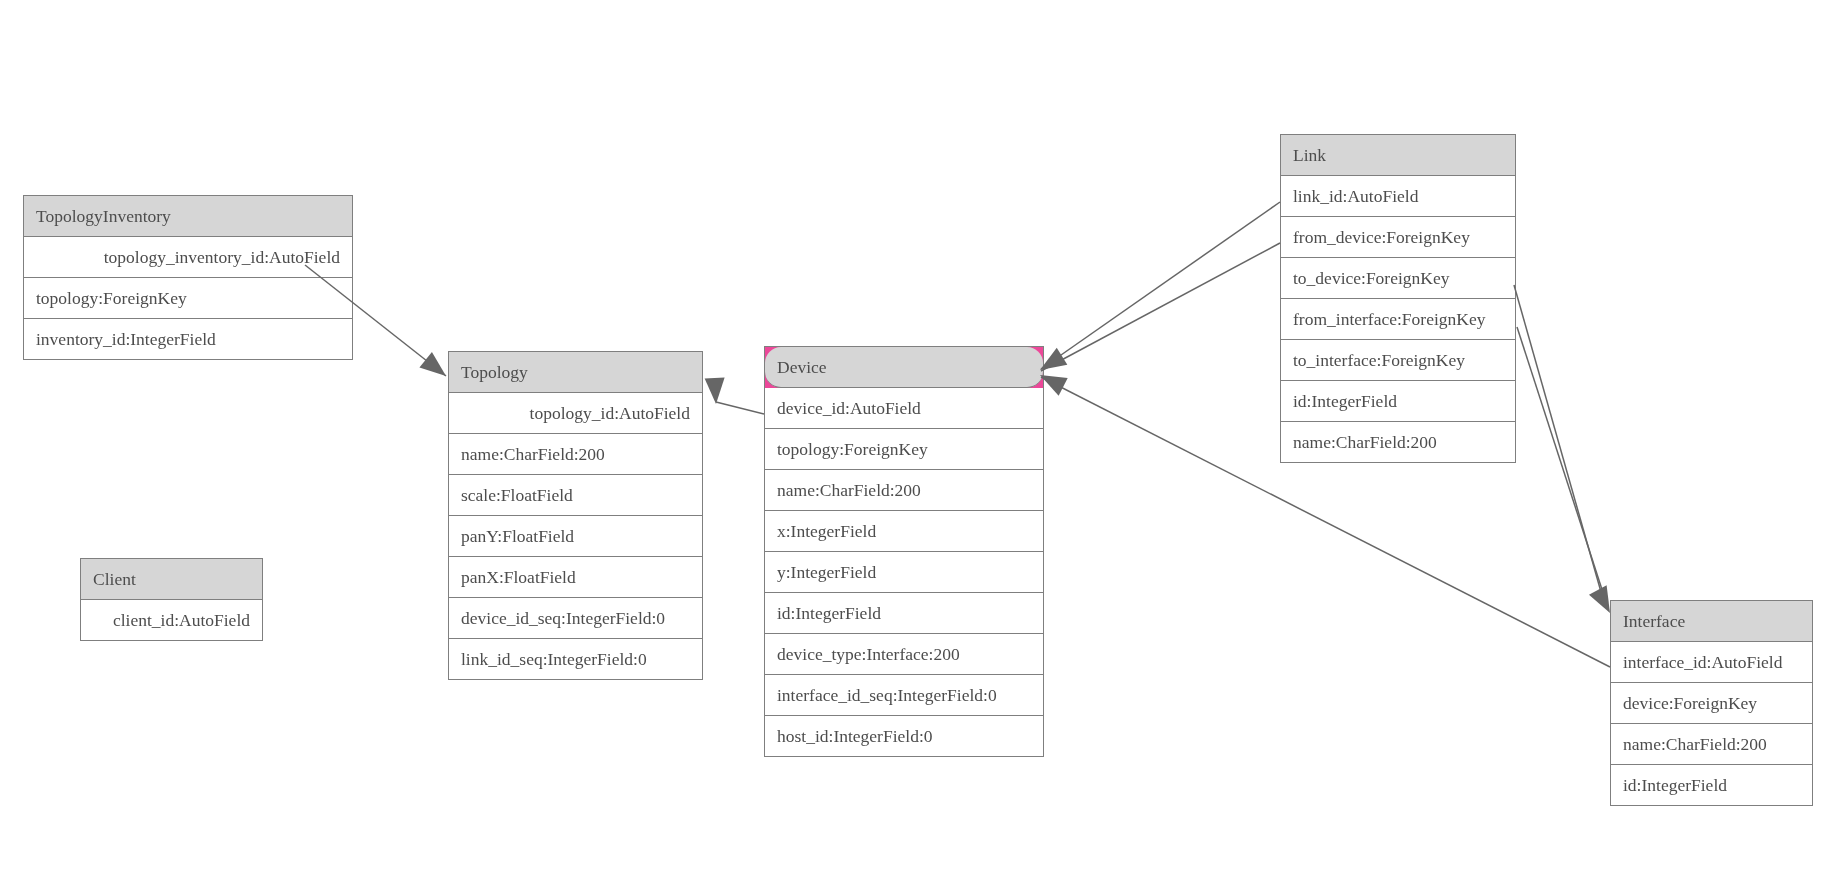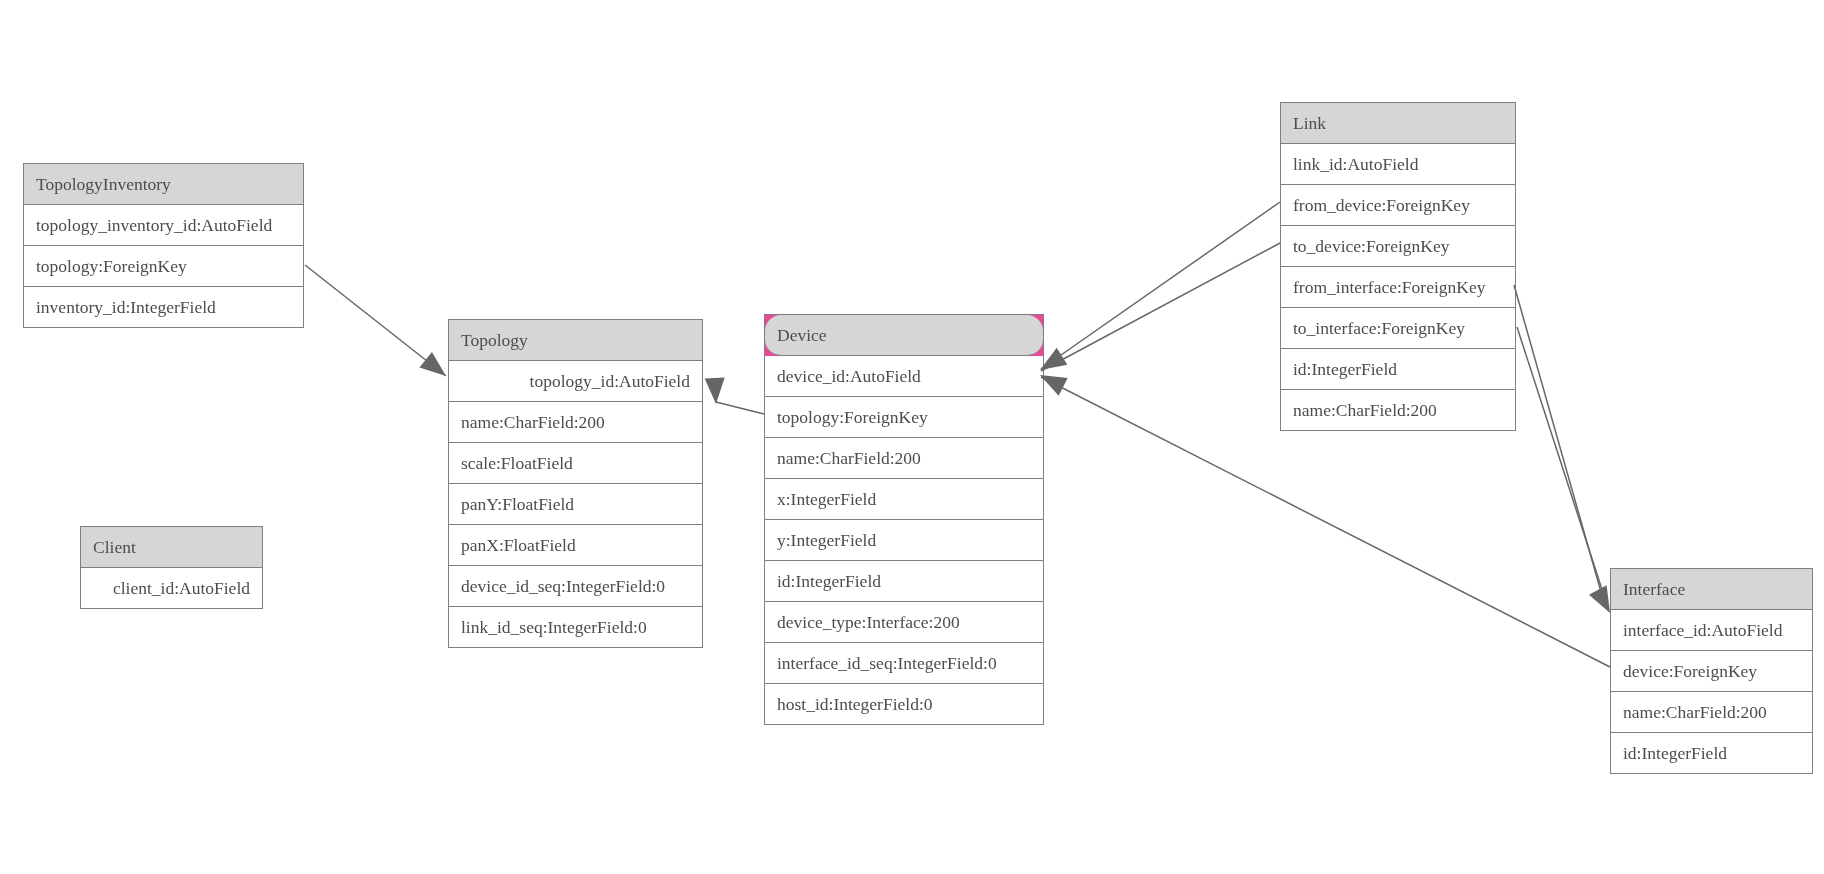--- a/index.html
+++ b/index.html
@@ -9,20 +9,21 @@
     background:#ffffff;
     font-family:"Liberation Serif","DejaVu Serif",serif;
     overflow:hidden;
   }
   .entity{
     position:absolute;
     box-sizing:border-box;
     background:#ec4899;
     border:1.5px solid #7f7f7f;
     z-index:1;
+    margin-top:32px;
   }
   .entity-header{
     height:40px;line-height:40px;
     padding:0 12px;
     background:#d6d6d6;
     border-bottom:1px solid #7f7f7f;
     font-size:17.5px;
     color:#4d4d4d;
     white-space:nowrap;
     overflow:hidden;
@@ -55,23 +56,23 @@
       <line x1="1280" y1="243" x2="1041" y2="371" stroke="#666666" stroke-width="1.5"></line>
       <line x1="1610" y1="667" x2="1041" y2="377" stroke="#666666" stroke-width="1.5"></line>
       <line x1="1514" y1="285" x2="1603" y2="599" stroke="#666666" stroke-width="1.5"></line>
       <line x1="1517" y1="327" x2="1607" y2="605" stroke="#666666" stroke-width="1.5"></line>
       <polygon points="0,0 -26,-10 -26,10" transform="translate(446,376) rotate(38.6)" fill="#666666"></polygon>
       <polygon points="0,0 -26,-10 -26,10" transform="translate(716,404) rotate(87)" fill="#666666"></polygon>
       <polygon points="0,0 -26,-10 -26,10" transform="translate(1040,370) rotate(148)" fill="#666666"></polygon>
       <polygon points="0,0 -26,-10 -26,10" transform="translate(1040,375) rotate(207)" fill="#666666"></polygon>
       <polygon points="0,0 -26,-10 -26,10" transform="translate(1610,613) rotate(62)" fill="#666666"></polygon>
     </svg>
-<div class="entity" style="left: 23px; top: 163px; width: 281px;">
+<div class="entity" style="left: 23px; top: 163px; width: 330px;">
       <div class="entity-header" style="background: rgb(214, 214, 214); color: rgb(77, 77, 77);">TopologyInventory</div>
-      <div class="entity-row" style="color: rgb(77, 77, 77);">topology_inventory_id:AutoField</div>
+      <div class="entity-row" style="color: rgb(77, 77, 77); text-align: right;">topology_inventory_id:AutoField</div>
       <div class="entity-row" style="color: rgb(77, 77, 77);">topology:ForeignKey</div>
       <div class="entity-row" style="color: rgb(77, 77, 77);">inventory_id:IntegerField</div>
     </div>
     <div class="entity" style="left: 448px; top: 319px; width: 255px;">
       <div class="entity-header" style="background: rgb(214, 214, 214); color: rgb(77, 77, 77);">Topology</div>
       <div class="entity-row" style="color: rgb(77, 77, 77); text-align: right;">topology_id:AutoField</div>
       <div class="entity-row" style="color: rgb(77, 77, 77);">name:CharField:200</div>
       <div class="entity-row" style="color: rgb(77, 77, 77);">scale:FloatField</div>
       <div class="entity-row" style="color: rgb(77, 77, 77);">panY:FloatField</div>
       <div class="entity-row" style="color: rgb(77, 77, 77);">panX:FloatField</div>

